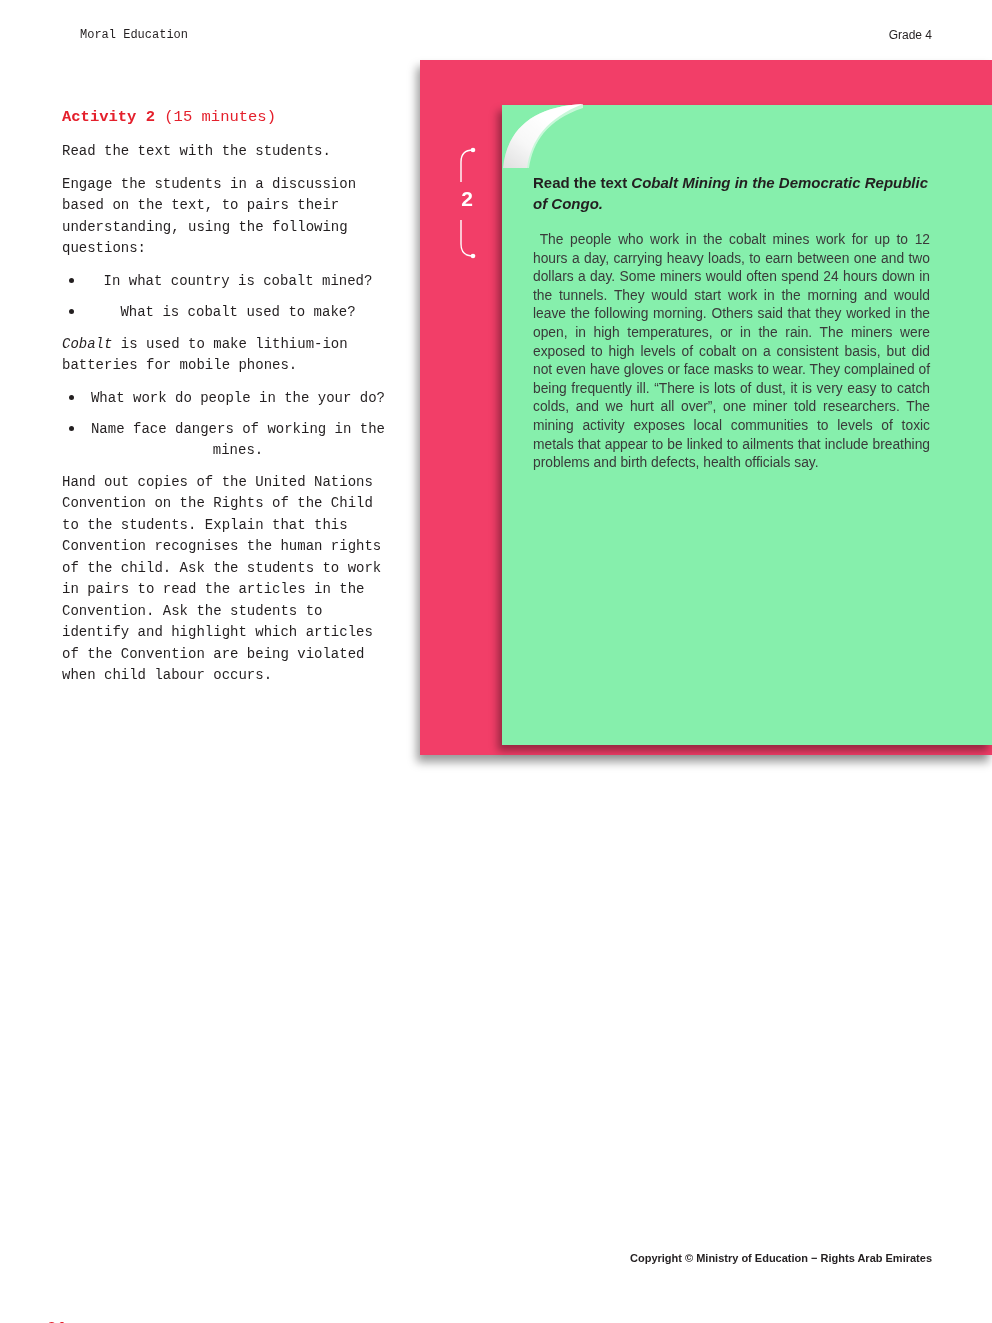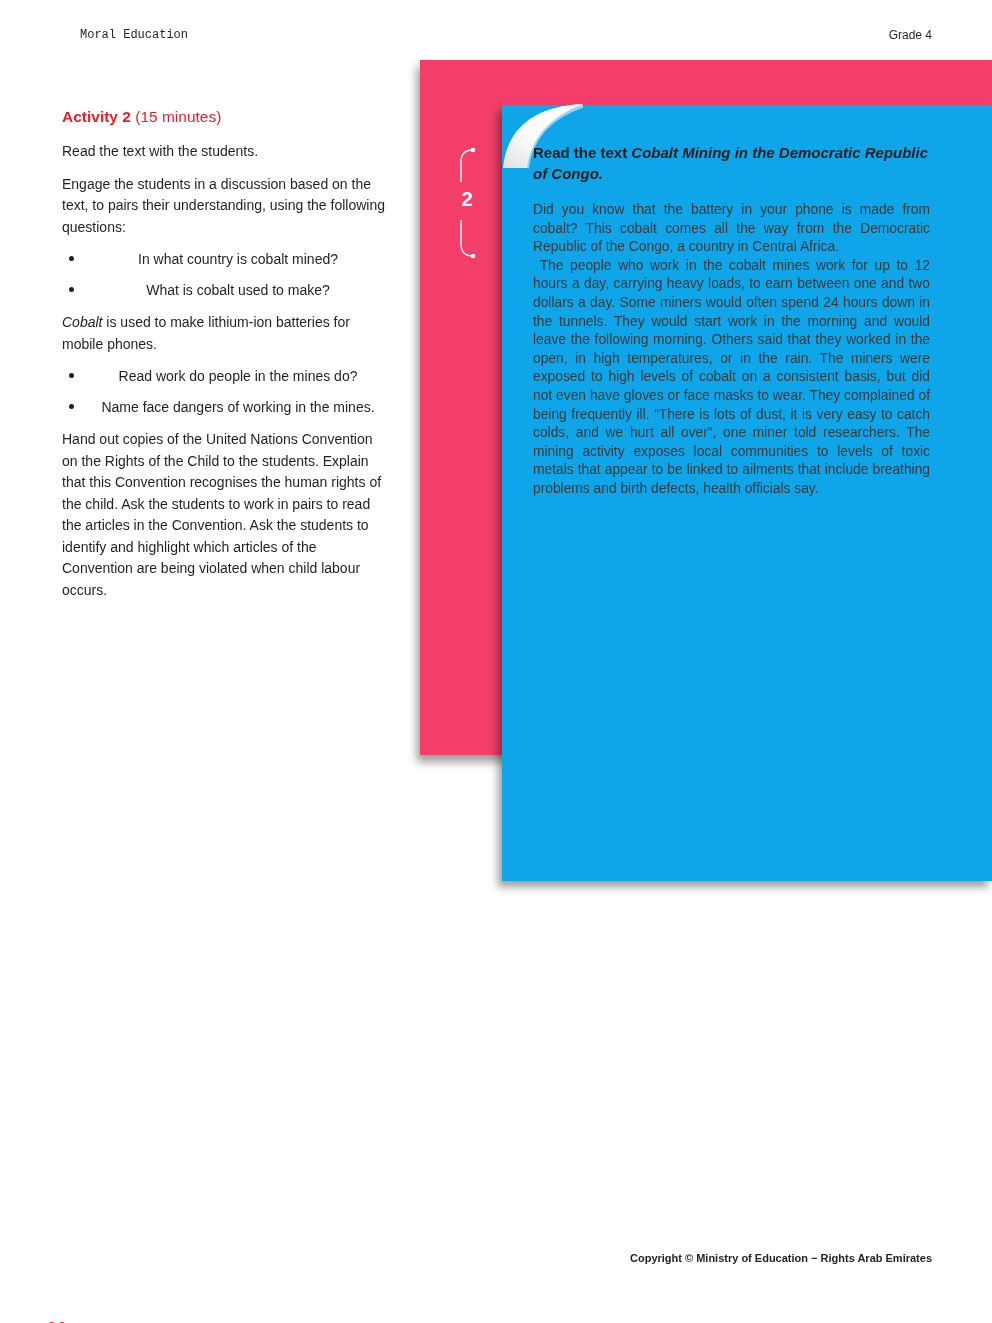--- a/index.html
+++ b/index.html
@@ -18,21 +18,21 @@
     position: absolute; left: 80px; top: 28px;
     font-size: 12px; color: #231f20; font-family: Liberation Mono, monospace;
   }
   .hdr-right {
     position: absolute; right: 60px; top: 28px;
     font-size: 12px; color: #231f20;
   }
 
   
   .left-col {
-    position: absolute; left: 62px; top: 108px; width: 324px;
+    position: absolute; left: 62px; top: 108px; width: 324px; font-family: Liberation Mono, monospace;
   }
   .activity-title { font-size: 15.5px; margin-bottom: 15px; }
   .activity-title .act { color: #e4202c; font-weight: bold; }
   .activity-title .dur { color: #e4202c; font-weight: normal; }
   .left-col p {
     font-size: 14px; line-height: 21.5px; margin-bottom: 11px;
   }
   .left-col ul {
     list-style: none; margin: 2px 0 11px 0;
   }
@@ -59,24 +59,24 @@
   .step svg { position: absolute; left: 0; top: 0; }
   .step-num {
     position: absolute; left: 0px; top: 38px; width: 26px;
     text-align: center; color: #ffffff;
     font-size: 21px; font-weight: bold; line-height: 30px;
   }
 
   
   .card {
     position: absolute; left: 82px; top: 45px;
-    width: 490px; height: 776px;
-    background: #0ea5e9;
+    width: 490px; height: 640px;
+    background: #86efac;
     box-shadow: -4px 6px 8px rgba(0,0,0,0.38);
-    padding: 37px 62px 0 31px;
+    padding: 67px 62px 0 31px;
   }
   .curl {
     position: absolute; left: -1px; top: -3px; width: 84px; height: 68px;
     pointer-events: none;
   }
   .card h3 {
     font-size: 15px; font-weight: bold; line-height: 21px;
     margin-bottom: 17px; color: #231f20;
   }
   .card h3 .title-italic { font-style: italic; font-weight: bold; }
@@ -111,21 +111,21 @@
   <p>Engage the students in a discussion based on the text, to pairs their understanding, using the following questions:</p>
 
   <ul>
     <li>In what country is cobalt mined?</li>
     <li>What is cobalt used to make?</li>
   </ul>
 
   <p><span class="em">Cobalt</span><span> is used to make lithium-ion batteries for mobile phones.</span></p>
 
   <ul>
-    <li>Read work do people in the mines do?</li>
+    <li>What work do people in the your do?</li>
     <li>Name face dangers of working in the mines.</li>
   </ul>
 
   <p>Hand out copies of the United Nations Convention on the Rights of the Child to the students. Explain that this Convention recognises the human rights of the child. Ask the students to work in pairs to read the articles in the Convention. Ask the students to identify and highlight which articles of the Convention are being violated when child labour occurs.</p>
 </div>
 
 <div class="pink-panel">
 
   <div class="step">
     <svg width="30" height="114" viewBox="0 0 30 114">
@@ -147,19 +147,18 @@
         </linearGradient>
       </defs>
       <path d="M2,66 C6,26 34,4 82,2 C46,16 30,38 26,66 Z" fill="url(#curlGrad)"></path>
       <path d="M2,66 C6,26 34,4 82,2 L82,6 C46,18 32,40 28,66 Z" fill="#ffffff" opacity="0.55"></path>
     </svg>
 
     <h3>
       <span>Read the text </span><span class="title-italic">Cobalt Mining in the Democratic Republic of Congo.</span>
     </h3>
 
-    <p class="body">Did you know that the battery in your phone is made from cobalt? This cobalt comes all the way from the Democratic Republic of the Congo, a country in Central Africa.</p>
     <p class="body">&nbsp;The people who work in the cobalt mines work for up to 12 hours a day, carrying heavy loads, to earn between one and two dollars a day. Some miners would often spend 24 hours down in the tunnels. They would start work in the morning and would leave the following morning. Others said that they worked in the open, in high temperatures, or in the rain. The miners were exposed to high levels of cobalt on a consistent basis, but did not even have gloves or face masks to wear. They complained of being frequently ill. “There is lots of dust, it is very easy to catch colds, and we hurt all over”, one miner told researchers. The mining activity exposes local communities to levels of toxic metals that appear to be linked to ailments that include breathing problems and birth defects, health officials say.</p>
   </div>
 </div>
 
 <span class="copyright">Copyright © Ministry of Education − Rights Arab Emirates</span>
 <span class="page-num">61</span>
 
 </body></html>

